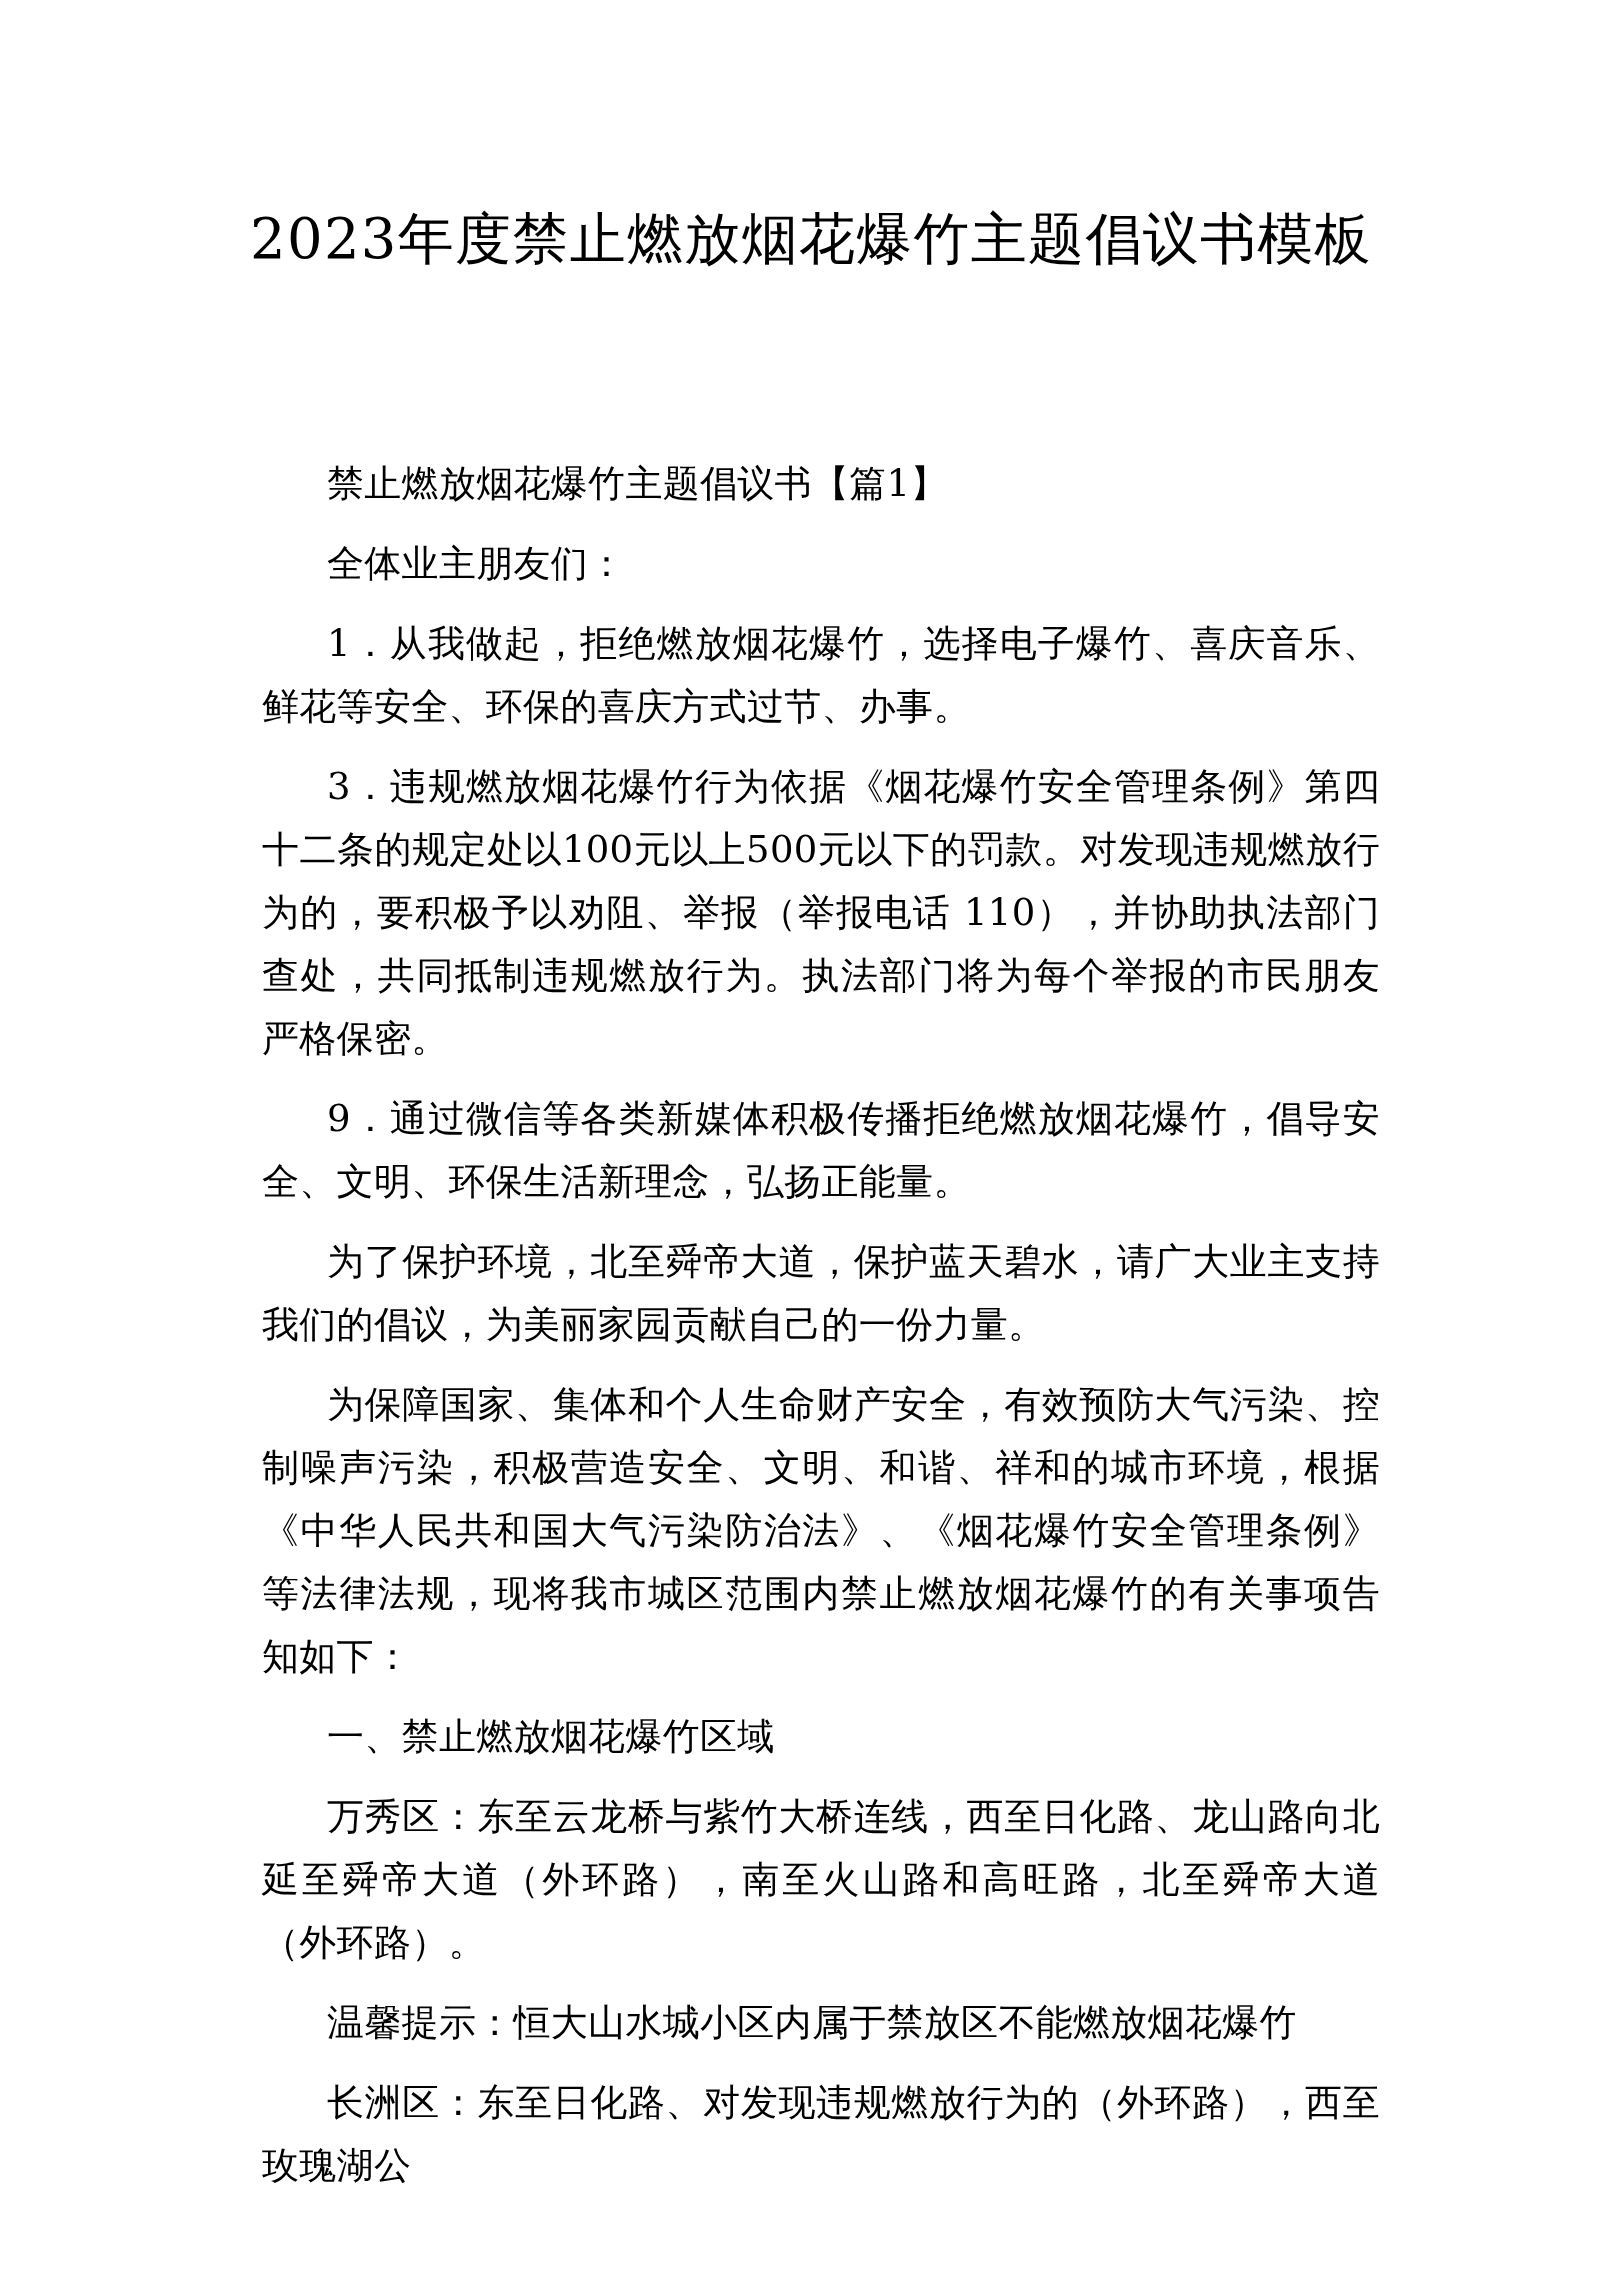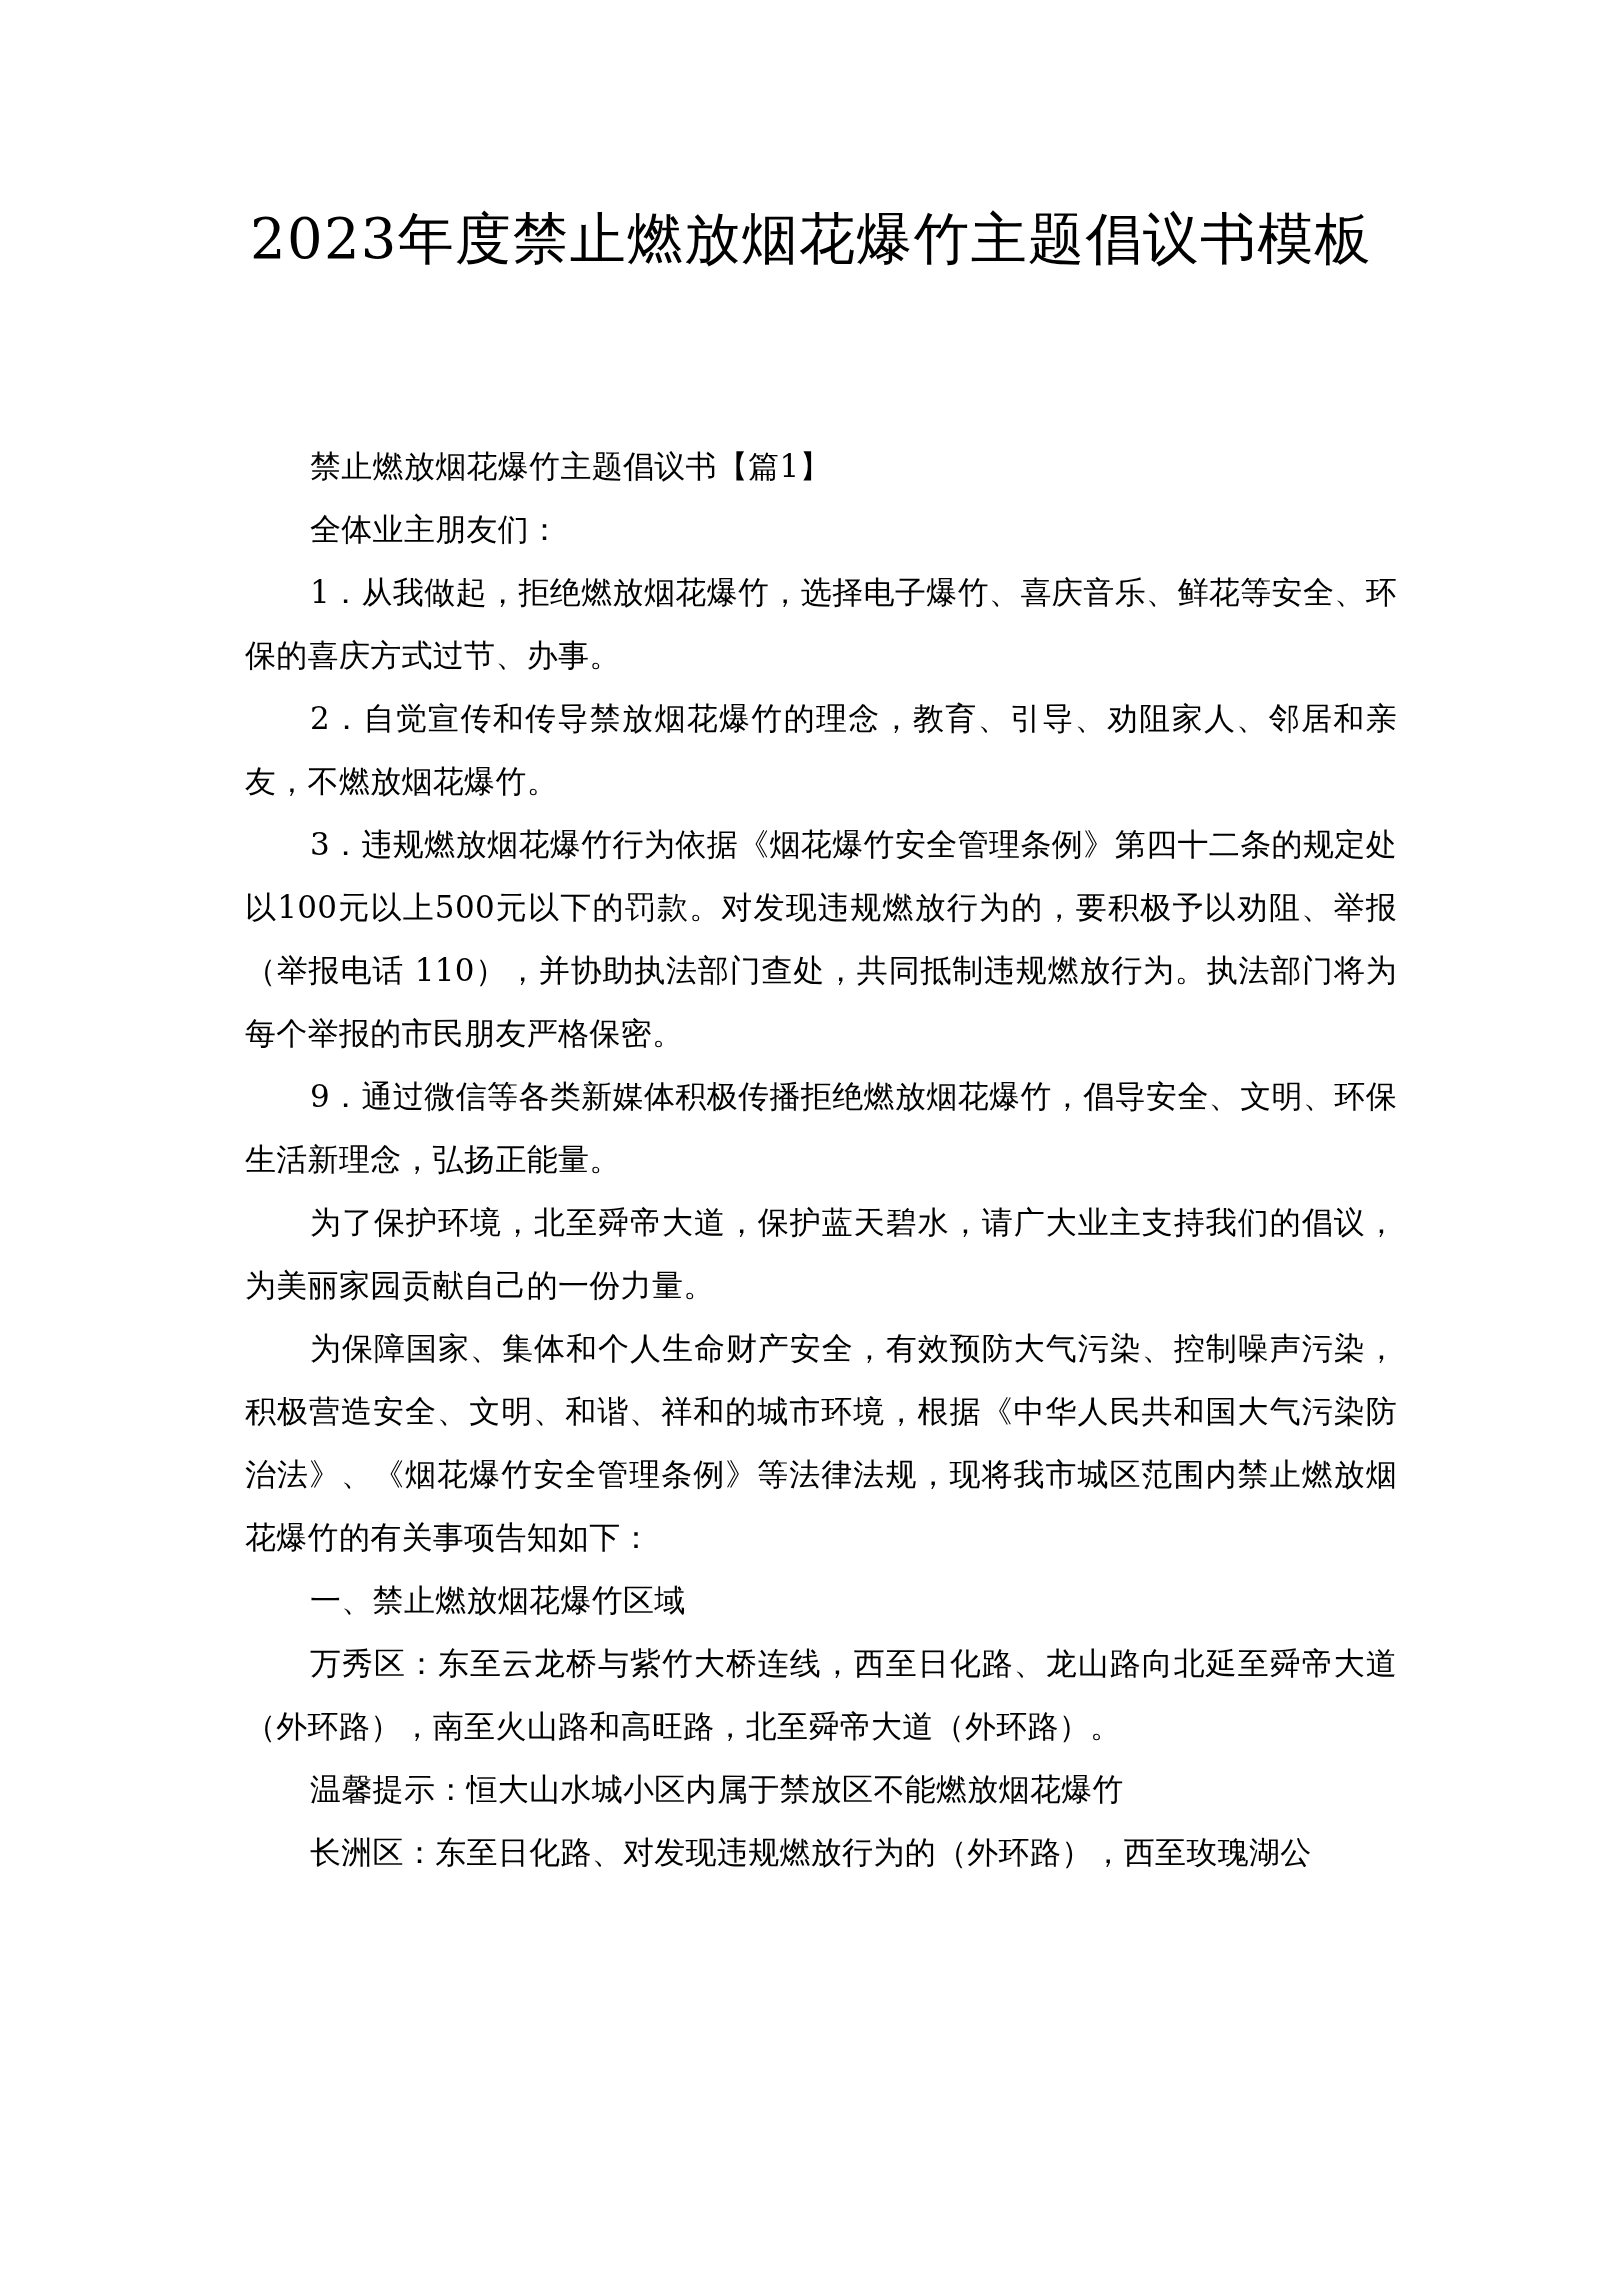--- a/index.html
+++ b/index.html
@@ -35,42 +35,41 @@
       letter-spacing: 1.3px;
       margin: 0;
     }
     .body-text {
       position: absolute;
       left: 245px;
       top: 435px;
       width: 1152px;
     }
     .para {
-      font-size: 31px;
+      font-size: 37px;
       line-height: 63px;
-      margin: 0;
+      margin: 17px;
       text-align: justify;
       text-align-last: left;
       letter-spacing: 0.3px;
     }
     .indent {
       text-indent: 65px;
     }
   </style>
 </head>
 <body>
 
 <div class="page">
   <h1 class="title">2023年度禁止燃放烟花爆竹主题倡议书模板</h1>
 
   <div class="body-text">
     <p class="para indent">禁止燃放烟花爆竹主题倡议书【篇1】</p>
     <p class="para indent">全体业主朋友们：</p>
     <p class="para indent">1．从我做起，拒绝燃放烟花爆竹，选择电子爆竹、喜庆音乐、鲜花等安全、环保的喜庆方式过节、办事。</p>
-    <p class="para indent">2．自觉宣传和传导禁放烟花爆竹的理念，教育、引导、劝阻家人、邻居和亲友，不燃放烟花爆竹。</p>
     <p class="para indent">3．违规燃放烟花爆竹行为依据《烟花爆竹安全管理条例》第四十二条的规定处以100元以上500元以下的罚款。对发现违规燃放行为的，要积极予以劝阻、举报（举报电话 110），并协助执法部门查处，共同抵制违规燃放行为。执法部门将为每个举报的市民朋友严格保密。</p>
     <p class="para indent">9．通过微信等各类新媒体积极传播拒绝燃放烟花爆竹，倡导安全、文明、环保生活新理念，弘扬正能量。</p>
     <p class="para indent">为了保护环境，北至舜帝大道，保护蓝天碧水，请广大业主支持我们的倡议，为美丽家园贡献自己的一份力量。</p>
     <p class="para indent">为保障国家、集体和个人生命财产安全，有效预防大气污染、控制噪声污染，积极营造安全、文明、和谐、祥和的城市环境，根据《中华人民共和国大气污染防治法》、《烟花爆竹安全管理条例》等法律法规，现将我市城区范围内禁止燃放烟花爆竹的有关事项告知如下：</p>
     <p class="para indent">一、禁止燃放烟花爆竹区域</p>
     <p class="para indent">万秀区：东至云龙桥与紫竹大桥连线，西至日化路、龙山路向北延至舜帝大道（外环路），南至火山路和高旺路，北至舜帝大道（外环路）。</p>
     <p class="para indent">温馨提示：恒大山水城小区内属于禁放区不能燃放烟花爆竹</p>
     <p class="para indent">长洲区：东至日化路、对发现违规燃放行为的（外环路），西至玫瑰湖公</p>
   </div>
 </div>

